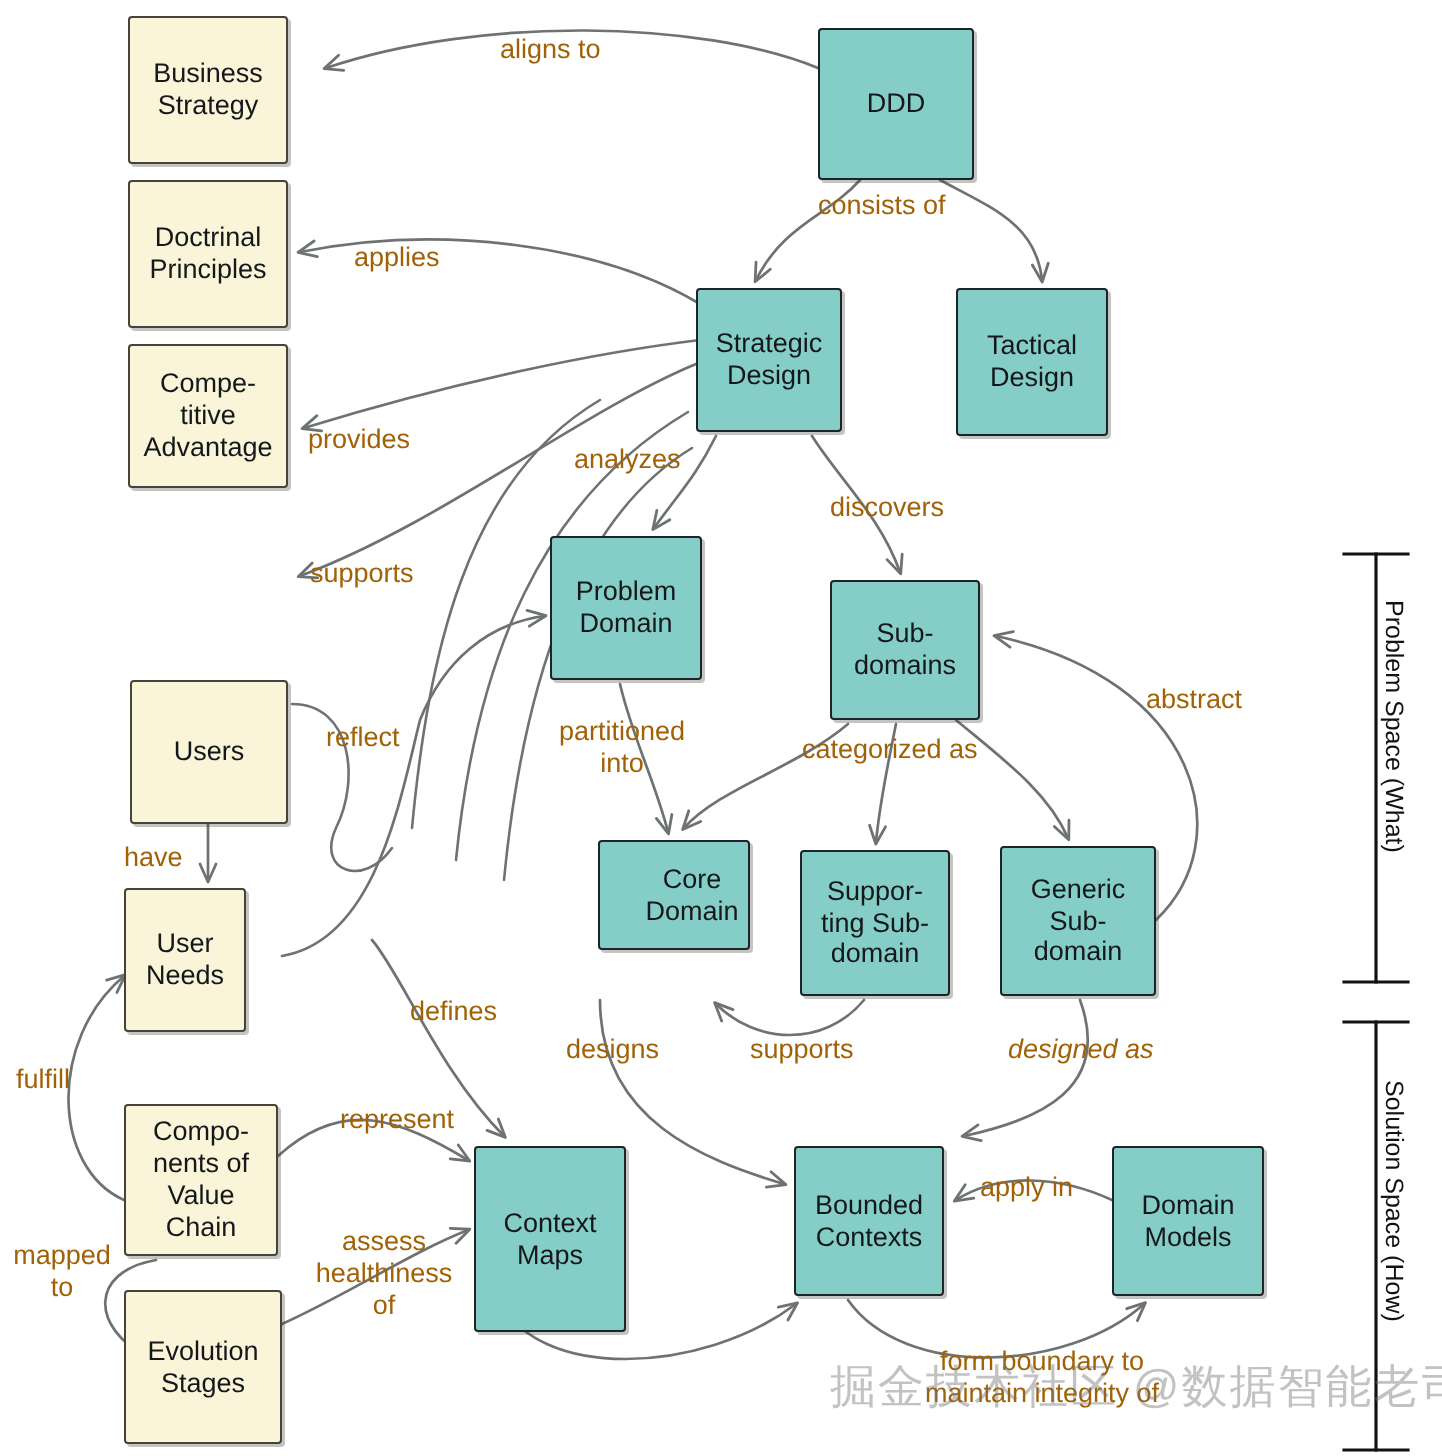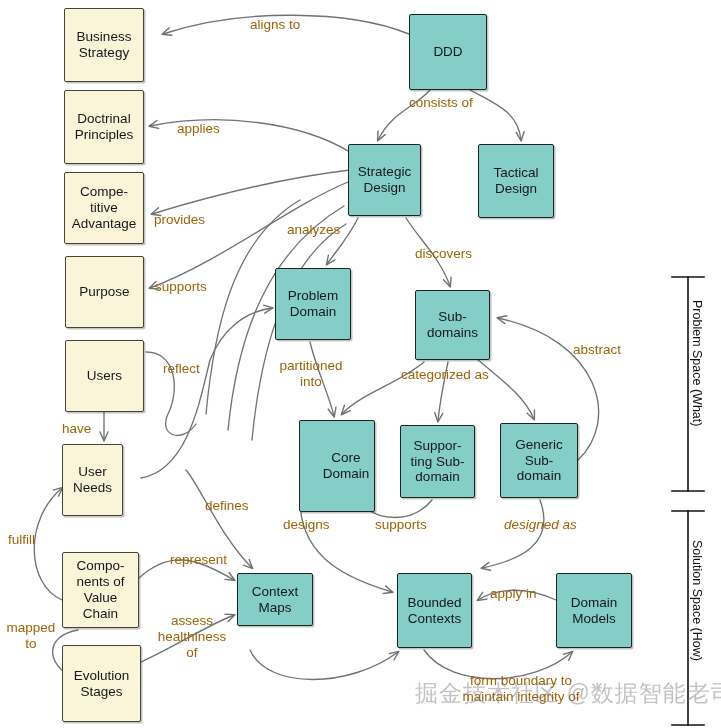--- a/index.html
+++ b/index.html
@@ -166,23 +166,20 @@
   </div>
   <div class="node yellow" style="left:64px;top:90px;width:80px;height:74px;">
     <span>Doctrinal
 Principles</span>
   </div>
   <div class="node yellow" style="left:64px;top:172px;width:80px;height:72px;">
     <span>Compe-
 titive
 Advantage</span>
   </div>
-  <div class="node yellow" style="left:65px;top:256px;width:79px;height:72px;">
-    <span>Purpose</span>
-  </div>
   <div class="node yellow" style="left:65px;top:340px;width:79px;height:72px;">
     <span>Users</span>
   </div>
   <div class="node yellow" style="left:62px;top:444px;width:61px;height:72px;">
     <span>User
 Needs</span>
   </div>
   <div class="node yellow" style="left:62px;top:552px;width:77px;height:76px;">
     <span>Compo-
 nents of
@@ -206,35 +203,35 @@
 Design</span>
   </div>
   <div class="node teal" style="left:275px;top:268px;width:76px;height:72px;">
     <span>Problem
 Domain</span>
   </div>
   <div class="node teal" style="left:415px;top:290px;width:75px;height:70px;">
     <span>Sub-
 domains</span>
   </div>
-  <div class="node teal" style="left:299px;top:420px;width:76px;height:92px;padding-left:21px;">
+  <div class="node teal" style="left:299px;top:420px;width:76px;height:55px;padding-left:21px;">
     <span>Core
 Domain</span>
   </div>
   <div class="node teal" style="left:400px;top:425px;width:75px;height:73px;">
     <span>Suppor-
 ting Sub-
 domain</span>
   </div>
   <div class="node teal" style="left:500px;top:423px;width:78px;height:75px;">
     <span>Generic
 Sub-
 domain</span>
   </div>
-  <div class="node teal" style="left:237px;top:573px;width:76px;height:53px;">
+  <div class="node teal" style="left:237px;top:573px;width:76px;height:93px;">
     <span>Context
 Maps</span>
   </div>
   <div class="node teal" style="left:397px;top:573px;width:75px;height:75px;">
     <span>Bounded
 Contexts</span>
   </div>
   <div class="node teal" style="left:556px;top:573px;width:76px;height:75px;">
     <span>Domain
 Models</span>

